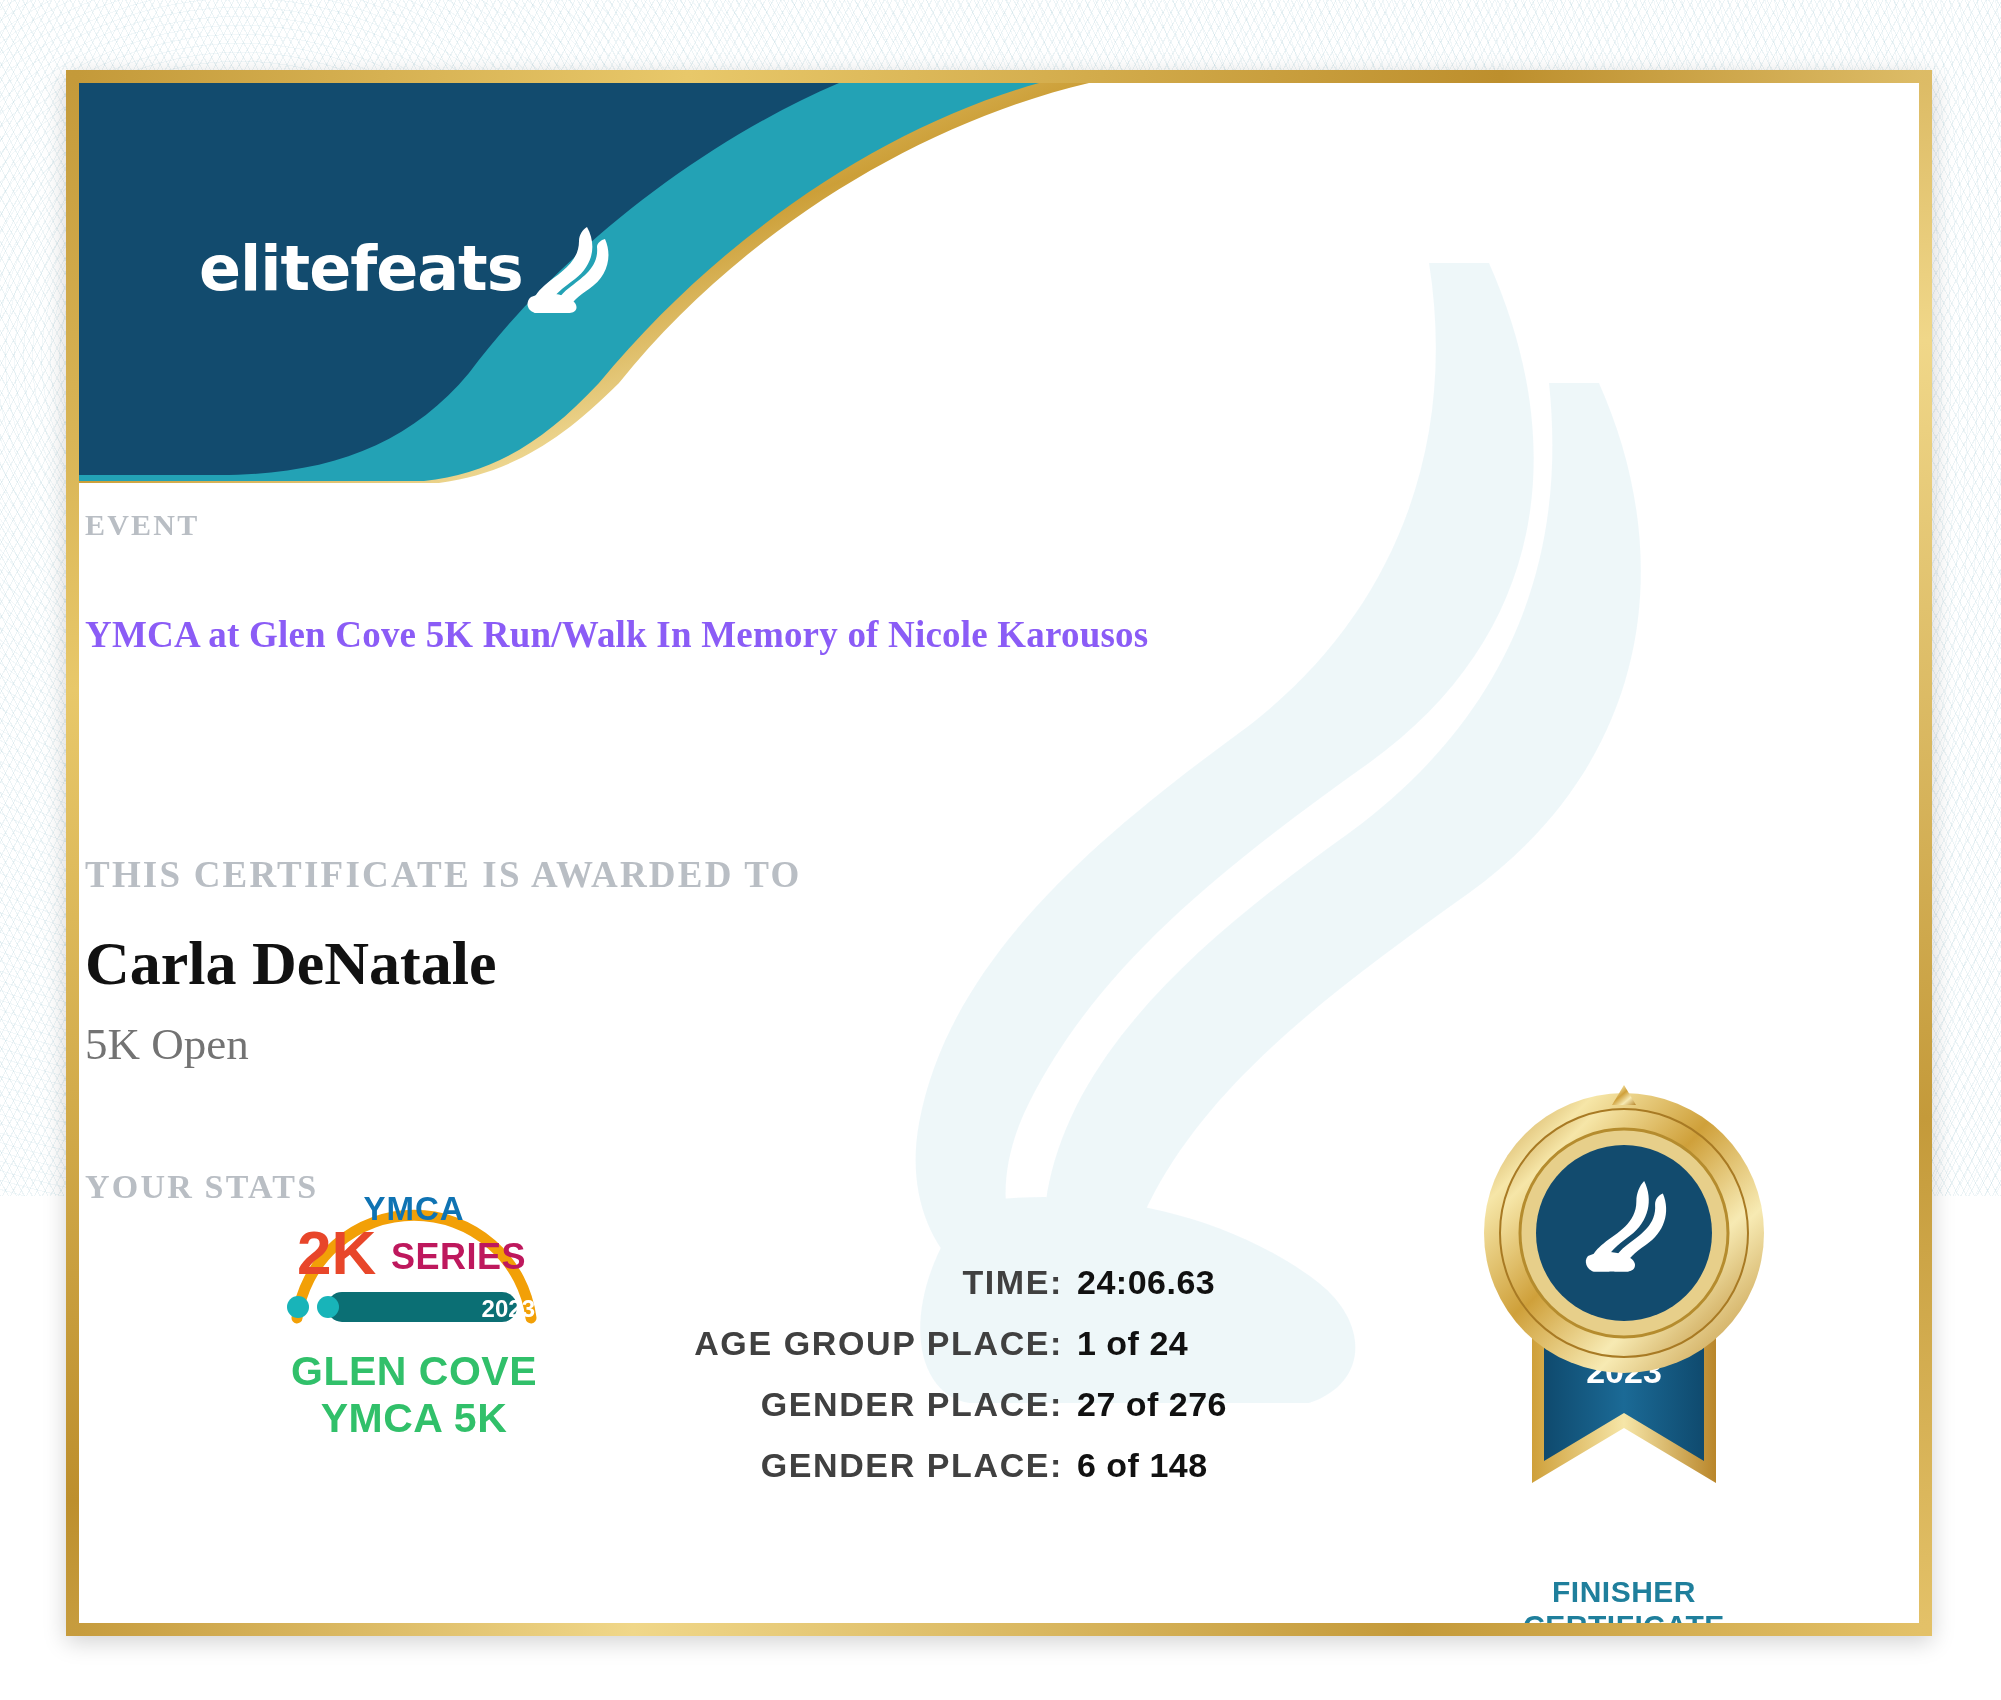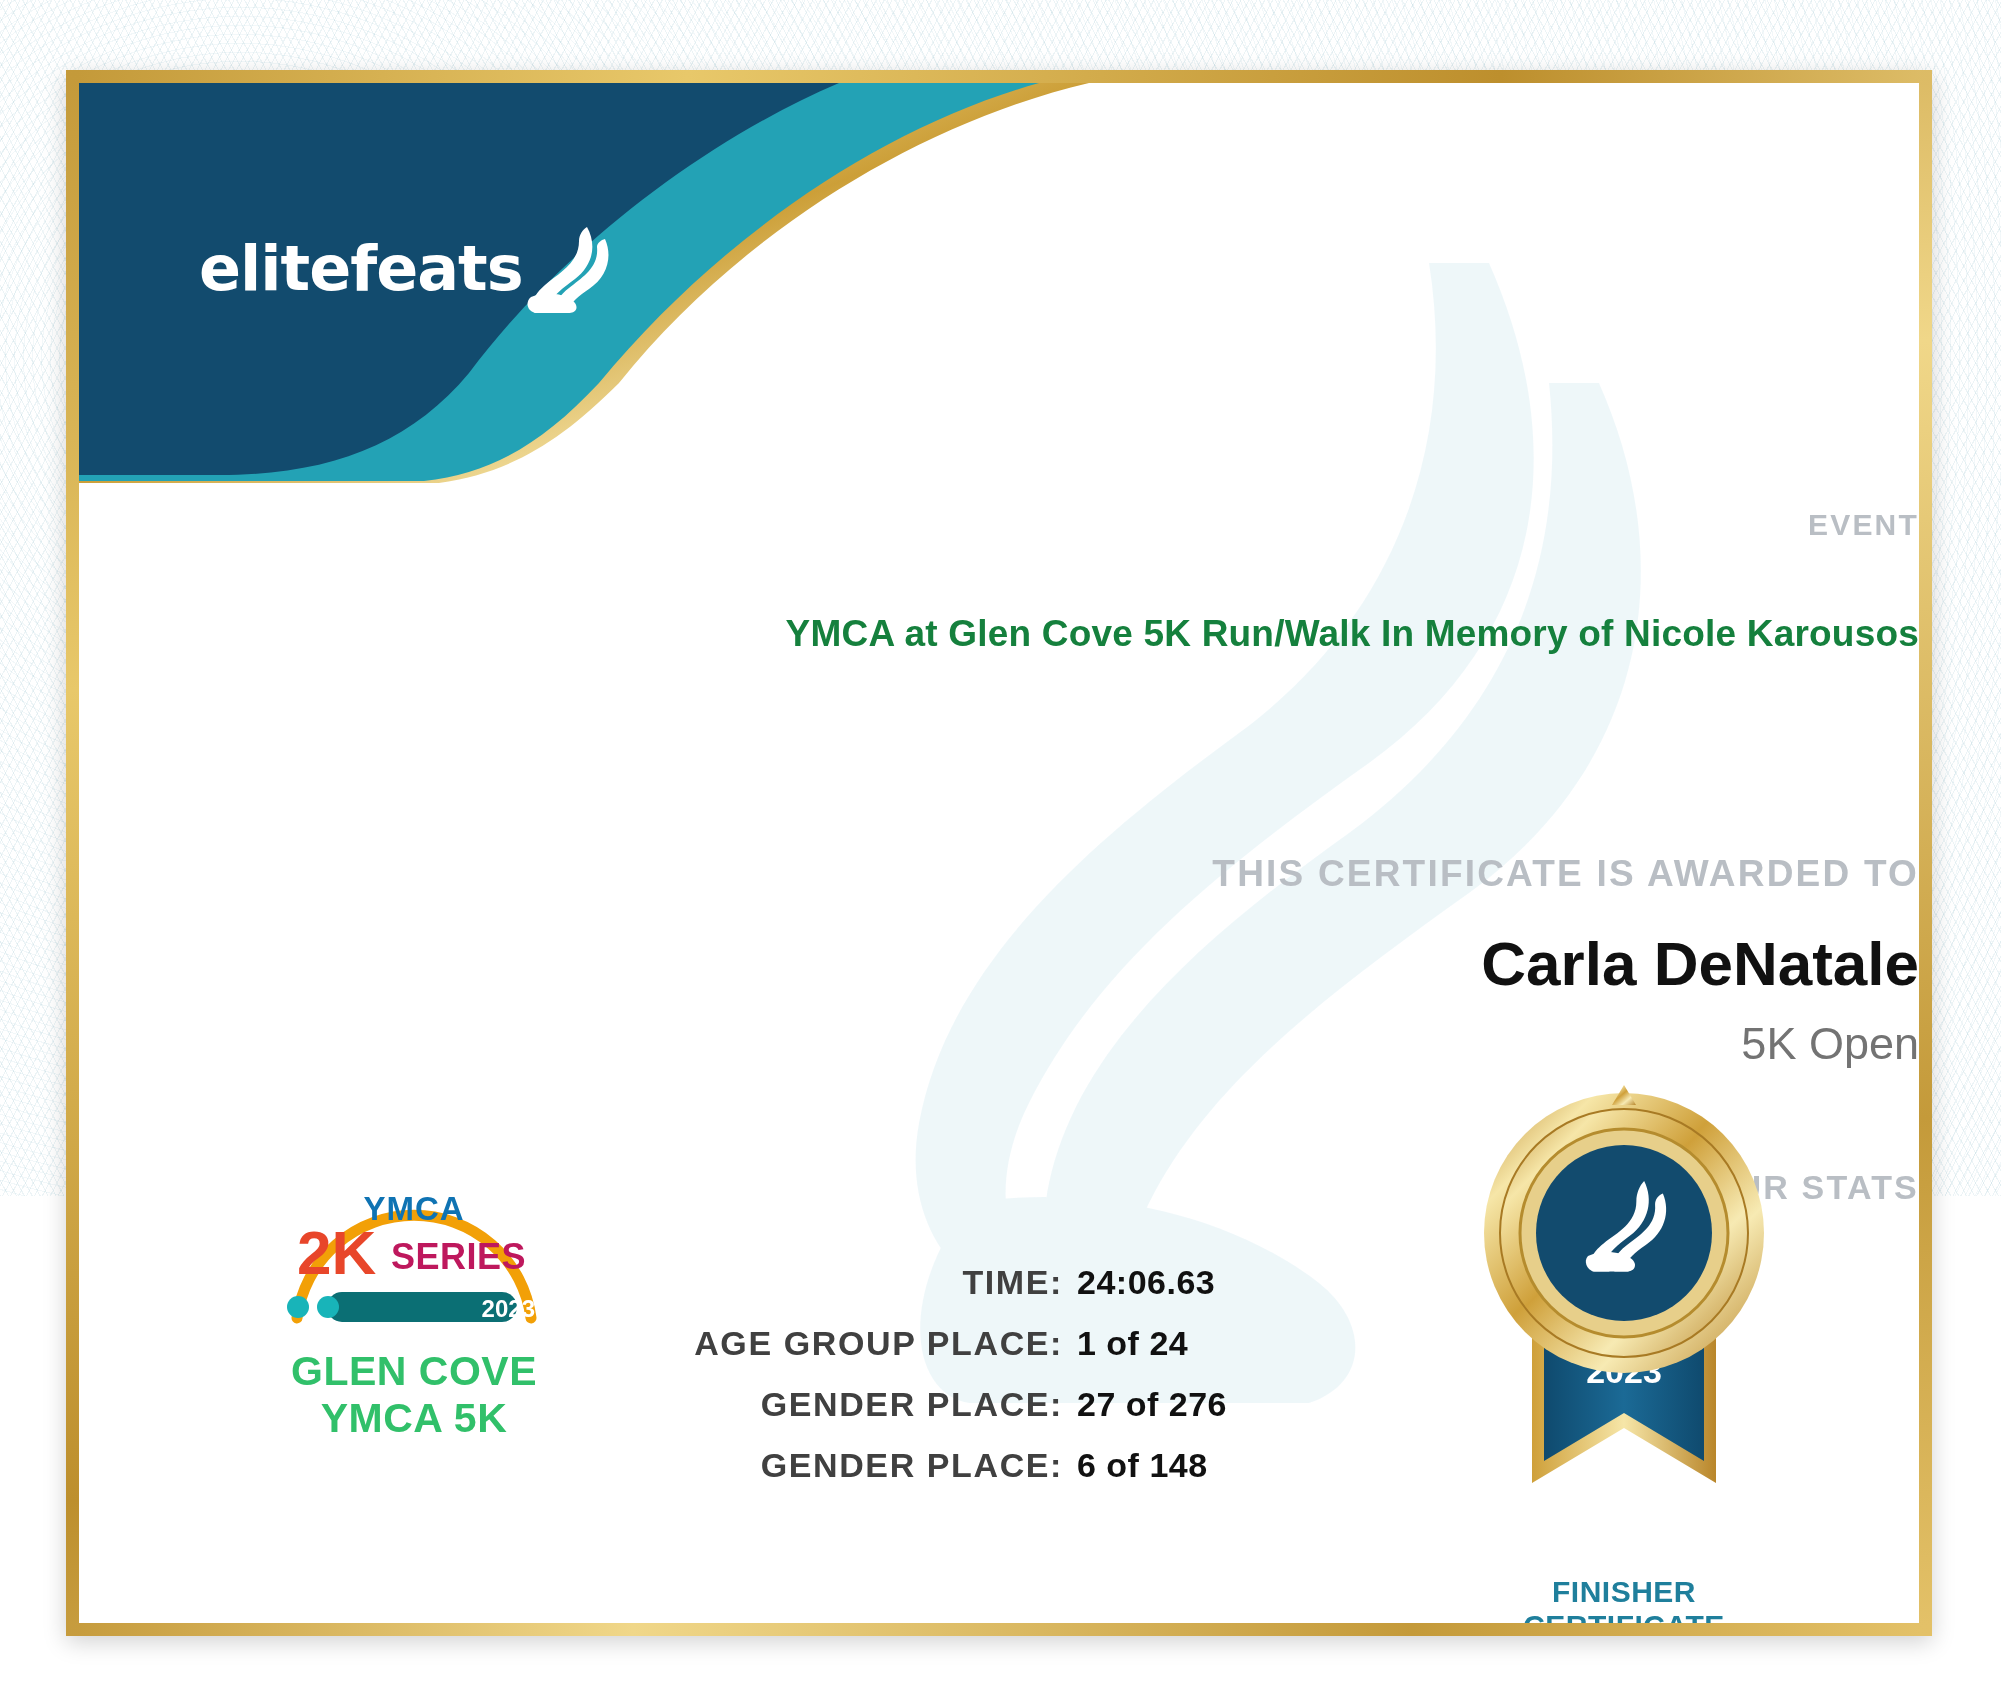--- a/index.html
+++ b/index.html
@@ -83,38 +83,39 @@
     font-weight: bold;
     letter-spacing: -1px;
     font-family: "DejaVu Sans", sans-serif;
   }
 
   
   .center-col {
     position: absolute;
     left: 6px;
     right: 0;
-    text-align: right;
+    text-align: left;
+    font-family: Liberation Serif, serif;
   }
 
   .label-muted {
     color: #b9bec4;
     letter-spacing: 2.2px;
     font-weight: bold;
   }
 
   #event-label {
     top: 425px;
     font-size: 30px;
   }
   #event-name {
     top: 530px;
     font-size: 37px;
     font-weight: bold;
-    color: #15803d;
+    color: #8b5cf6;
     letter-spacing: 0.2px;
   }
   #awarded-label {
     top: 770px;
     font-size: 37px;
   }
   #recipient-name {
     top: 845px;
     font-size: 62px;
     font-weight: bold;

